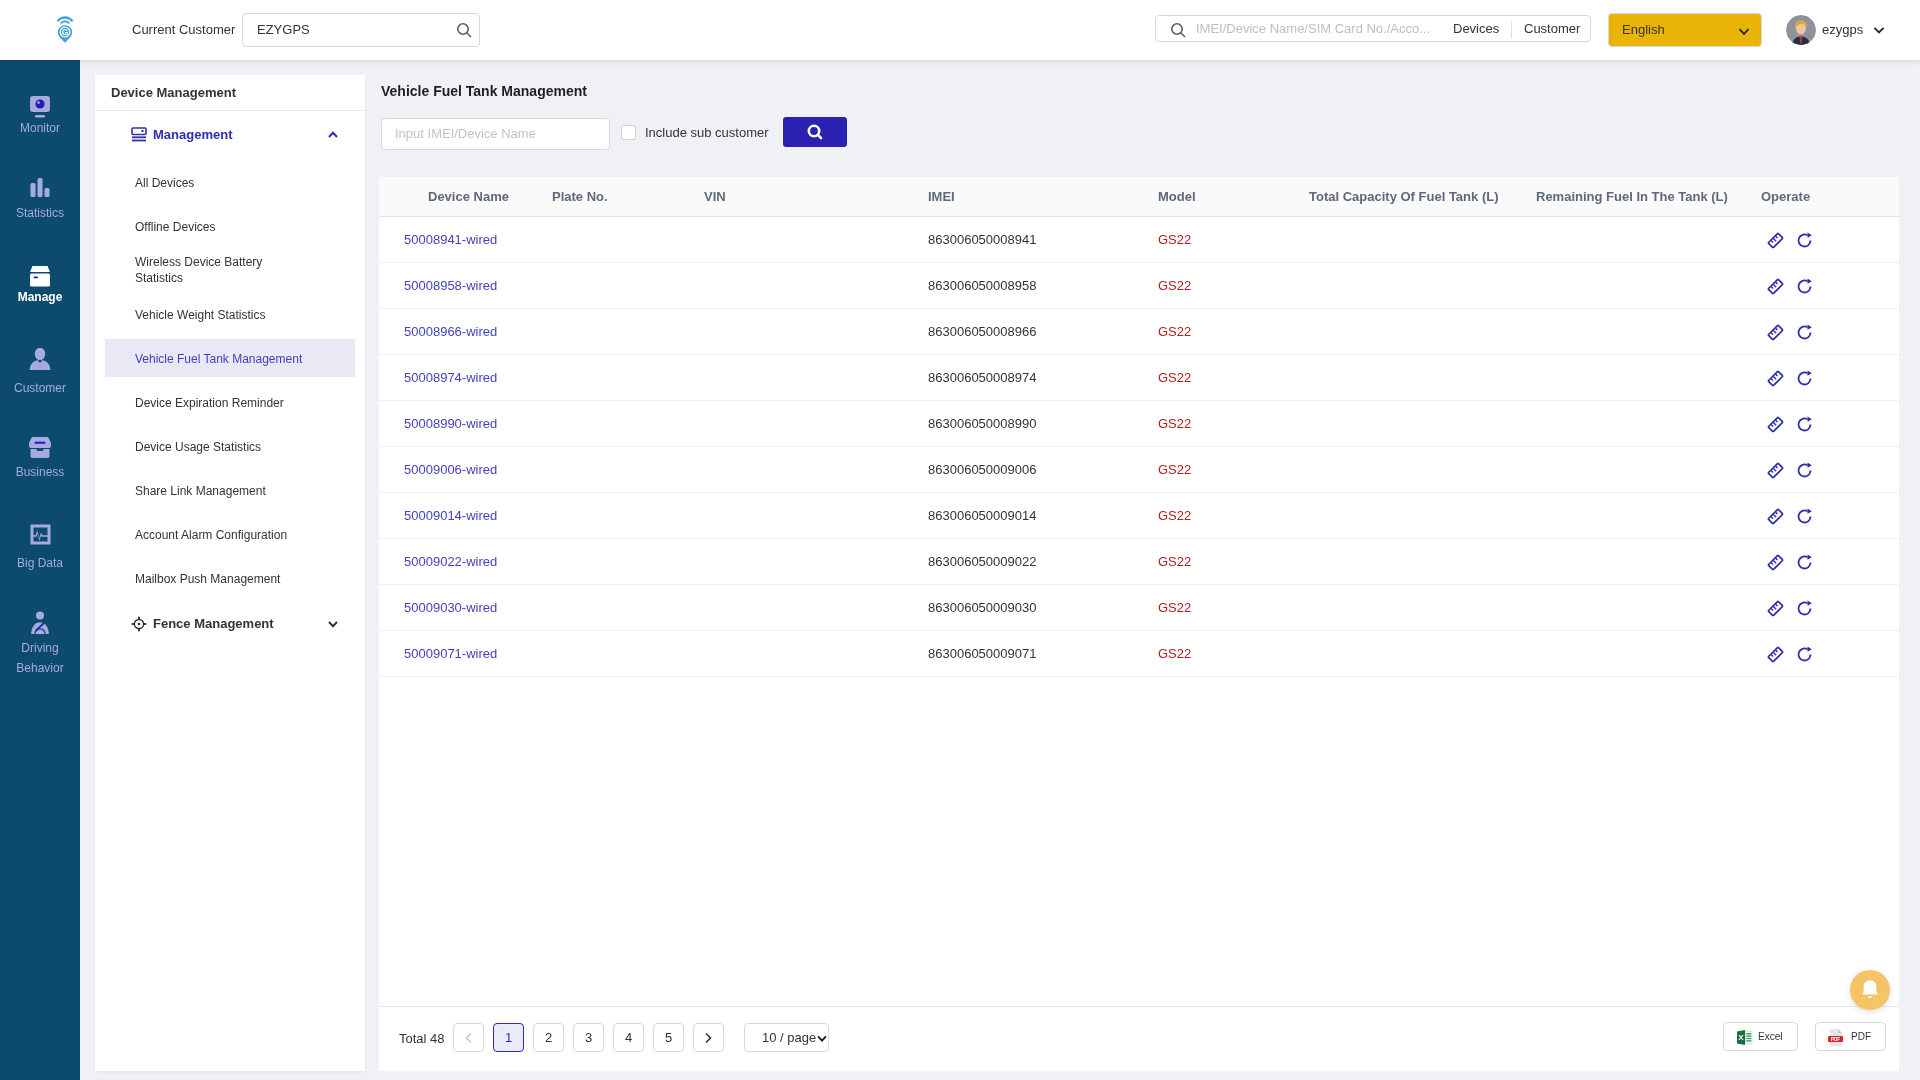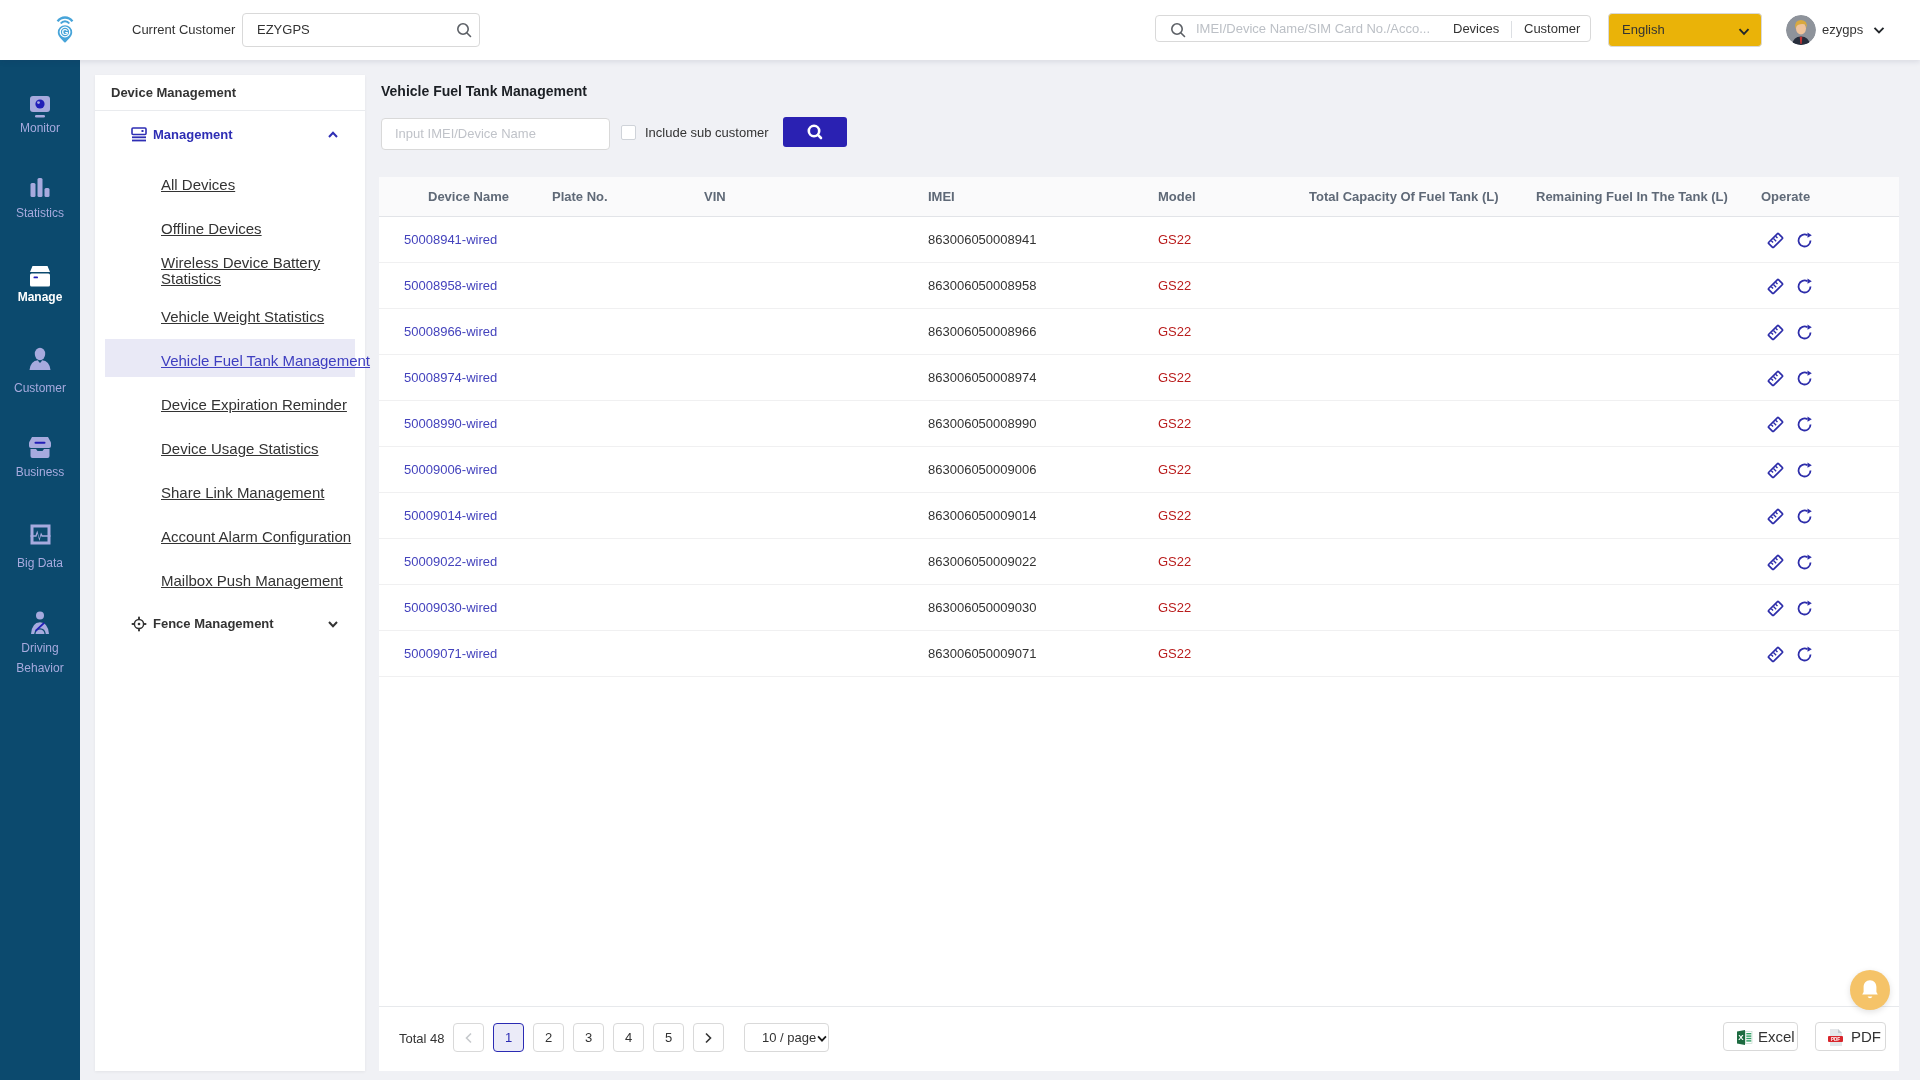--- a/index.html
+++ b/index.html
@@ -28,21 +28,21 @@
 .sitem .lbl { font-size:12px; color:#a7aade; line-height:20px; }
 .sitem.active .lbl { color:#fff; font-weight:bold; }
 .sicon { position:absolute; left:0; width:80px; text-align:center; }
 
 
 #menucard { position:absolute; left:95px; top:75px; width:270px; height:996px; background:#fff; box-shadow:0 1px 3px rgba(0,0,0,0.06); }
 #menutitle { position:absolute; left:16px; top:0; height:35px; line-height:35px; font-size:13px; font-weight:bold; color:#333; }
 #menuhr { position:absolute; left:0; top:35px; width:270px; height:1px; background:#e9ebee; }
 .mgmtrow { position:absolute; left:0; top:46px; width:270px; height:28px; }
 .mgmtrow .t { position:absolute; left:58px; top:0; line-height:28px; font-size:13px; font-weight:bold; color:#2e2eb4; }
-.menuitem { position:absolute; left:66px; width:225px; font-size:15px; color:#333;text-decoration:underline; }
+.menuitem { position:absolute; left:40px; width:225px; font-size:12px; color:#333; }
 #selbg { position:absolute; left:10px; top:264px; width:250px; height:38px; background:#e9e9f6; }
 .fencerow { position:absolute; left:0; top:535px; width:270px; height:28px; }
 .fencerow .t { position:absolute; left:58px; top:0; line-height:28px; font-size:13px; font-weight:bold; color:#333; }
 
 
 #maintitle { position:absolute; left:381px; top:83px; font-size:14px; font-weight:bold; color:#1b1f24; }
 #qinput { position:absolute; left:381px; top:118px; width:229px; height:32px; border:1px solid #d9d9d9; border-radius:4px; background:#fff; }
 #qinput .ph { position:absolute; left:13px; top:0; line-height:30px; font-size:13px; color:#c0c3c9; }
 #cbox { position:absolute; left:621px; top:125px; width:15px; height:15px; border:1px solid #cfd3d9; border-radius:2px; background:#fff; }
 #cboxlbl { position:absolute; left:645px; top:125px; font-size:13px; color:#333; }
@@ -58,21 +58,21 @@
 .trow .ops { position:absolute; left:1388px; top:15px; }
 
 #pagbar { position:absolute; left:0; top:829px; width:1520px; height:65px; border-top:1px solid #e7e9ec; }
 #total { position:absolute; left:20px; top:0; line-height:64px; font-size:13px; color:#333; }
 .pbtn { position:absolute; top:16px; width:31px; height:29px; border:1px solid #d9d9d9; border-radius:4px; background:#fff; text-align:center; line-height:27px; font-size:13px; color:#333; }
 .pbtn.on { border-color:#2b2bb3; background:#ebebf8; color:#2b2bb3; }
 .pbtn.dis { color:#c6c9cc; }
 #psel { position:absolute; left:365px; top:16px; width:85px; height:29px; border:1px solid #d9d9d9; border-radius:4px; background:#fff; }
 #psel .txt { position:absolute; left:17px; top:0; line-height:27px; font-size:13px; color:#333; }
 .expbtn { position:absolute; top:1022px; height:29px; border:1px solid #d9d9d9; border-radius:4px; background:#fff; }
-.expbtn .t { position:absolute; top:0; line-height:27px; font-size:15px; color:#333; }
+.expbtn .t { position:absolute; top:0; line-height:27px; font-size:10px; color:#333; }
 #bell { position:absolute; left:1850px; top:970px; width:40px; height:40px; border-radius:50%; background:#f5c368; z-index:30; box-shadow:0 2px 6px rgba(0,0,0,0.12); }
 </style>
 </head>
 <body>
 
 <div id="topbar">
   <svg class="abs" style="left:55px;top:15px;" width="20" height="28" viewBox="0 0 20 28">
     <path d="M1.65 5.65 A10.2 10.2 0 0 1 18.35 5.65 L16.39 7.03 A7.8 7.8 0 0 0 3.61 7.03 Z" fill="#47a4d9"></path>
     <path d="M4.92 7.94 A6.2 6.2 0 0 1 15.08 7.94 L13.44 9.09 A4.2 4.2 0 0 0 6.56 9.09 Z" fill="#47a4d9"></path>
     <path d="M10 27.8 C6.2 23.6 2.8 21 2.8 17.4 A7.2 7.2 0 1 1 17.2 17.4 C17.2 21 13.8 23.6 10 27.8 Z" fill="#47a4d9"></path>

